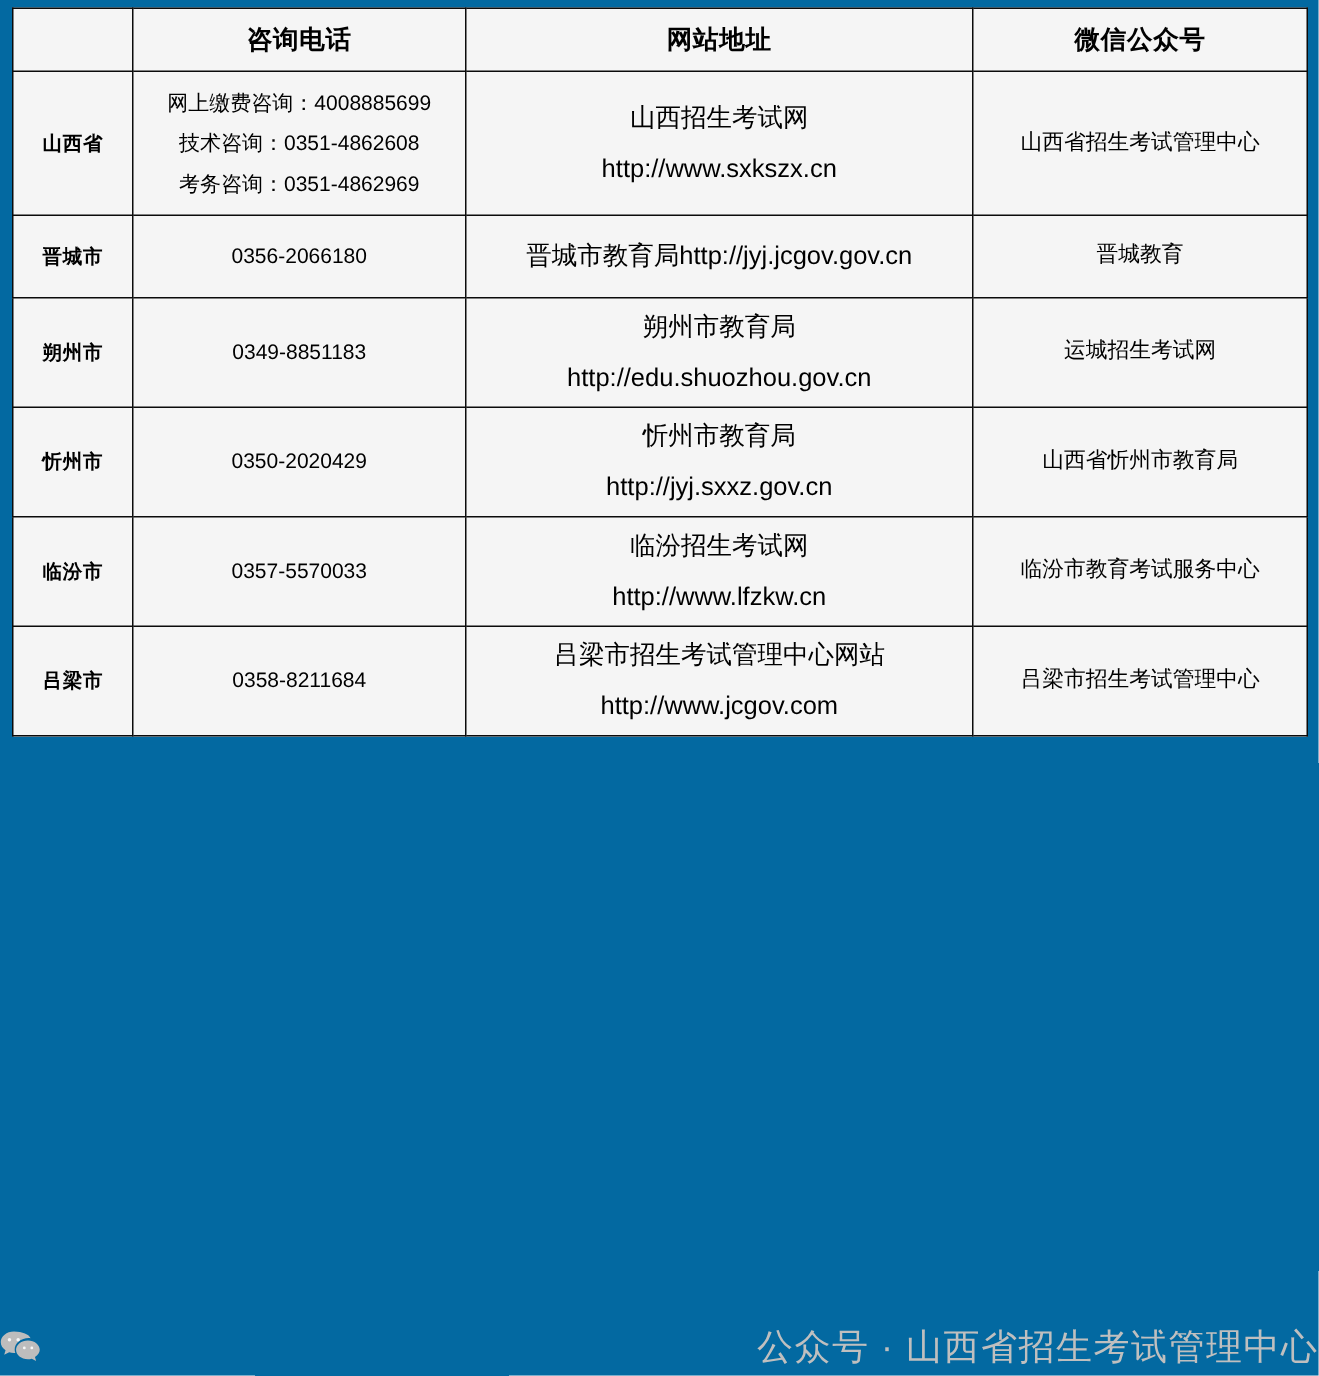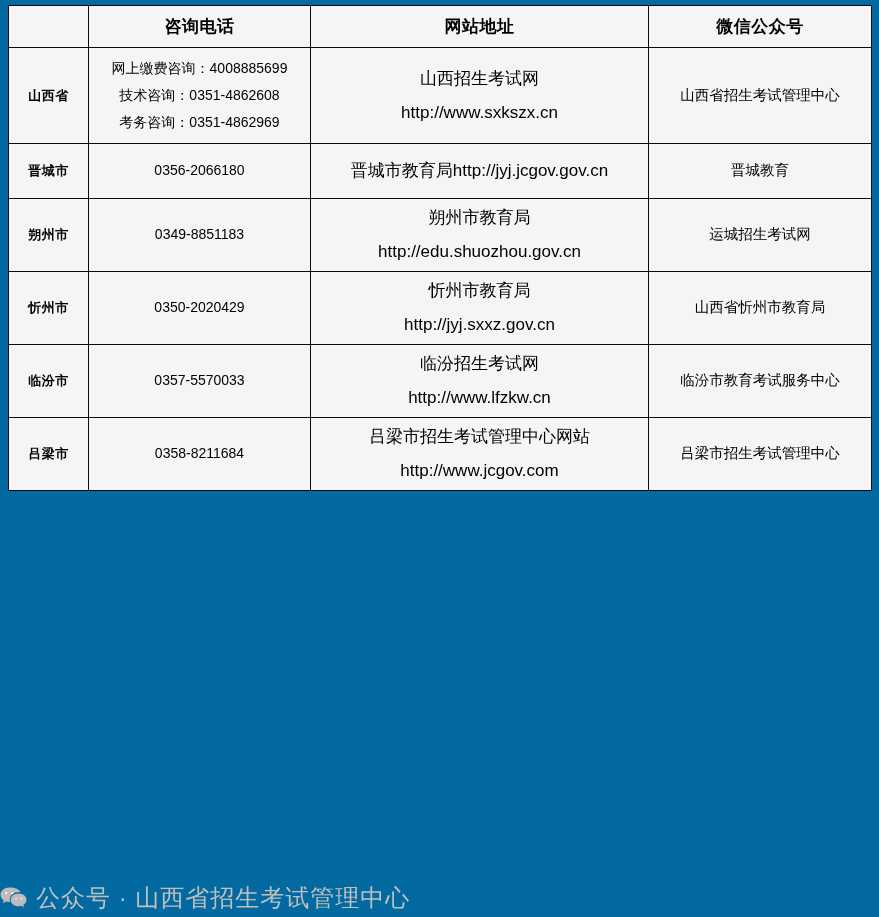--- a/index.html
+++ b/index.html
@@ -86,21 +86,21 @@
   tr.r-lvliang  td { height: 70px; }
 
   #footer-watermark {
     position: absolute;
     left: 0;
     top: 878px;
     width: 879px;
     height: 39px;
     display: flex;
     align-items: center;
-    justify-content: flex-start;
+    justify-content: space-between;
     gap: 9px;
     color: #bcbcbc;
     font-size: 24px;
     letter-spacing: 1px;
     user-select: none;
   }
   #footer-watermark .wm-text {
     color: #bfbfbf;
     font-size: 24px;
     white-space: nowrap;

